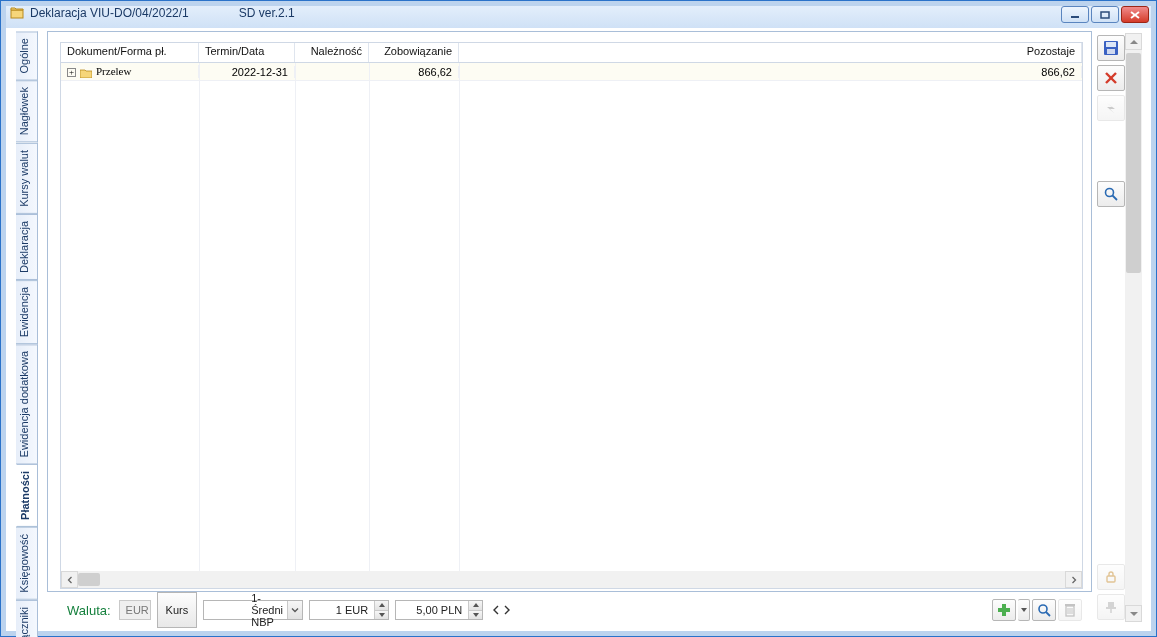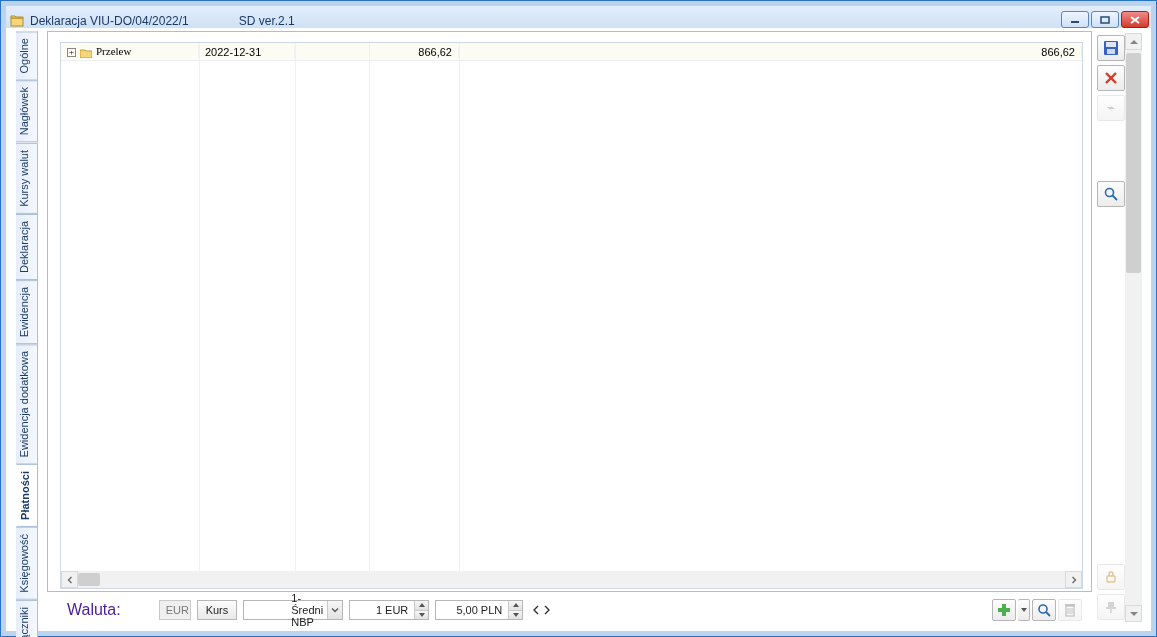--- a/index.html
+++ b/index.html
@@ -15,21 +15,21 @@
     position: relative;
     width: 1157px; height: 637px;
     border: 1px solid #2a72c9;
     background: #fff;
     box-shadow: inset 0 0 0 5px #bcd3ee;
   }
   
   .titlebar {
     position: absolute; left:5px; right:5px; top:5px; height:22px;
     background: linear-gradient(#e3eefb, #cfe1f6);
-    display: flex; align-items: flex-end;
+    display: flex; align-items: flex-start;
     color: #1b3a66;
   }
   .titlebar .icon { margin: 0 6px 0 4px; display:flex; align-items:center; }
   .titlebar .title { font-size: 12px; }
   .titlebar .version { margin-left: 50px; font-size:12px; }
   .titlebar .winbtns { margin-left:auto; display:flex; gap:2px; padding-right:2px; }
   .winbtn {
     width:28px; height:17px; border:1px solid #5a85bf; border-radius:3px;
     background: linear-gradient(#eef5fd,#cfe1f6);
     display:flex; align-items:center; justify-content:center;
@@ -127,29 +127,29 @@
   }
   .hscroll .track { flex:1; height:17px; background:#f1f1f1; position:relative; }
   .hscroll .thumb { position:absolute; left:0; top:2px; bottom:2px; width:22px; background:#cfcfcf; border-radius:2px; }
 
   
   .bottombar {
     position:absolute; left:40px; right:58px; bottom:6px; height:28px;
     display:flex; align-items:center; gap:6px;
     padding:0 10px;
   }
-  .bottombar .lbl { color:#4c1d95; font-size:16px; margin-left:10px; margin-right:16px; }
+  .bottombar .lbl { color:#15803d; font-size:13px; margin-left:10px; margin-right:2px; }
   .ro-field {
     border:1px solid #c9c9c9; background:#efefef; color:#777;
     height:20px; padding:1px 6px; font-size:11px;
-    display:inline-flex; align-items:center;margin-left:16px;
+    display:inline-flex; align-items:center;
   }
   .btnflat {
     border:1px solid #b6b6b6; background:linear-gradient(#fdfdfd,#e8e8e8);
-    height:20px; padding:0 8px; font-size:11px; color:#222;
+    height:36px; padding:0 8px; font-size:11px; color:#222;
     display:inline-flex; align-items:center;
   }
   .combo {
     border:1px solid #b6b6b6; background:#fff; height:20px; font-size:11px;
     display:inline-flex; align-items:center;
     width:100px;
   }
   .combo .val { flex:1; padding:0 4px; color:#222;margin-left:43px; }
   .combo .dd { width:16px; height:100%; border-left:1px solid #c9c9c9; background:linear-gradient(#f6f6f6,#e2e2e2); display:flex; align-items:center; justify-content:center; }
   .spin {
@@ -258,26 +258,33 @@
         <div class="sidetab">Ewidencja</div>
         <div class="sidetab">Ewidencja dodatkowa</div>
         <div class="sidetab active">Płatności</div>
         <div class="sidetab">Księgowość</div>
         <div class="sidetab">Załączniki</div>
       </div>
 
     <div class="centerpane">
 
       <div class="table">
+        <div class="thead" id="thead">
+            <div class="th" style="width: 138px; text-align: left;">Dokument/Forma pł.</div>
+            <div class="th" style="width: 96px; text-align: left;">Termin/Data</div>
+            <div class="th" style="width: 74px; text-align: right;">Należność</div>
+            <div class="th" style="width: 90px; text-align: right;">Zobowiązanie</div>
+            <div class="th" style="flex: 1 1 auto; text-align: right;">Pozostaje</div>
+          </div>
         <div class="tbody" id="tbody">
           <div class="trow">
               <div class="td" style="width: 138px; text-align: left; font-family: Liberation Serif, serif;"><span style="display:inline-block;width:9px;height:9px;border:1px solid #888;text-align:center;line-height:7px;font-size:9px;margin-right:4px;vertical-align:middle;">+</span><span style="display:inline-block;vertical-align:middle;margin-right:4px;"><svg width="12" height="10">
                     <path d="M0 2 L0 10 L12 10 L12 3 L6 3 L5 2 Z" fill="#f6d67a" stroke="#b88a1e" stroke-width="0.8"></path>
                   </svg></span><span>Przelew</span></div>
-              <div class="td" style="width: 96px; text-align: left;">2022-12-31</div>
+              <div class="td" style="width: 96px; text-align: right;">2022-12-31</div>
               <div class="td" style="width: 74px; text-align: right;"></div>
               <div class="td" style="width: 90px; text-align: right;">866,62</div>
               <div class="td" style="flex: 1 1 auto; text-align: right;">866,62</div>
             </div>
             <div class="gridlines" id="gridlines">
               <div class="vline" style="left: 138px;"></div>
               <div class="vline" style="left: 234px;"></div>
               <div class="vline" style="left: 308px;"></div>
               <div class="vline" style="left: 398px;"></div>
             </div>

